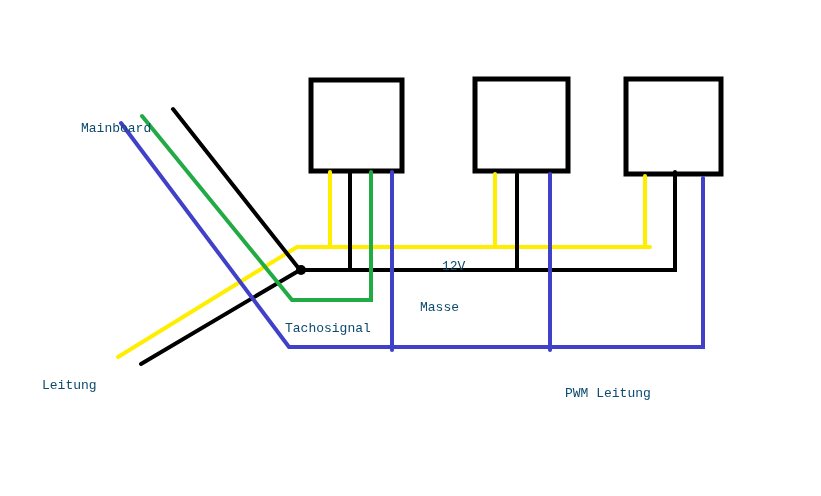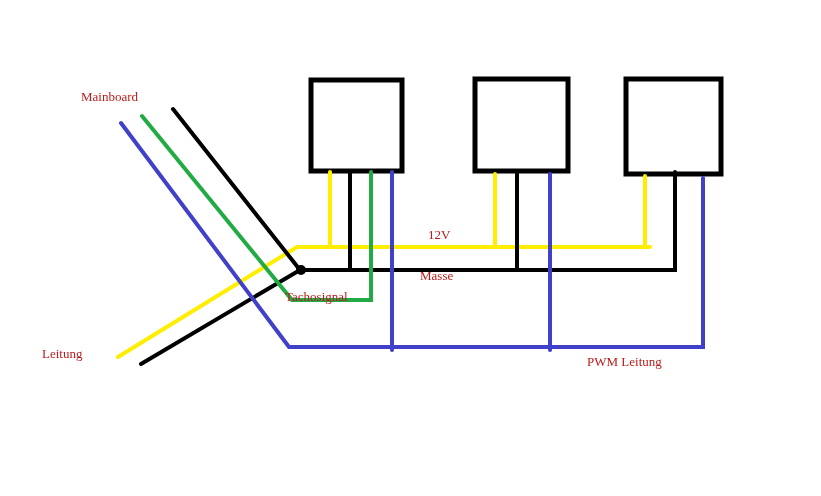--- a/index.html
+++ b/index.html
@@ -1,18 +1,18 @@
 <!DOCTYPE html>
 <html><head>
 <meta charset="utf-8">
 <style>
   html, body { margin:0; padding:0; background:#ffffff; }
   body { width:821px; height:496px; position:relative; overflow:hidden; font-family:"DejaVu Sans", sans-serif; }
   svg { position:absolute; left:0; top:0; }
-  .lbl { position:absolute; font-size:13px; color:#b91c1c; white-space:nowrap; font-family:Liberation Serif, serif; }
+  .lbl { position:absolute; font-size:13px; color:#0c4a6e; white-space:nowrap; font-family:Liberation Mono, monospace;margin-top:32px; }
 </style>
 </head>
 <body>
 
 <svg width="821" height="496">
 
   <rect x="311" y="80" width="91" height="91" fill="#fff" stroke="#000" stroke-width="5"></rect>
   <rect x="475" y="79" width="93" height="92" fill="#fff" stroke="#000" stroke-width="5"></rect>
   <rect x="626" y="79" width="95" height="95" fill="#fff" stroke="#000" stroke-width="5"></rect>
 
@@ -34,16 +34,16 @@
     <polyline class="w-pwm" points="121,123 289,347 703,347 703,178" stroke="#4040c8"></polyline>
     <line class="w-pwm" x1="392" y1="172" x2="392" y2="350" stroke="#4040c8"></line>
     <line class="w-pwm" x1="550" y1="174" x2="550" y2="350" stroke="#4040c8"></line>
   </g>
 
   <circle cx="301" cy="270" r="5" fill="#000"></circle>
 </svg>
 
 <div class="lbl" style="left:81px; top:89px;">Mainboard</div>
 <div class="lbl" style="left:42px; top:346px;">Leitung</div>
-<div class="lbl" style="left:428px; top:227px;">12V</div>
+<div class="lbl" style="left:442px; top:227px;">12V</div>
 <div class="lbl" style="left:420px; top:268px;">Masse</div>
 <div class="lbl" style="left:285px; top:289px;">Tachosignal</div>
-<div class="lbl" style="left:587px; top:354px;">PWM Leitung</div>
+<div class="lbl" style="left:565px; top:354px;">PWM Leitung</div>
 
 </body></html>

